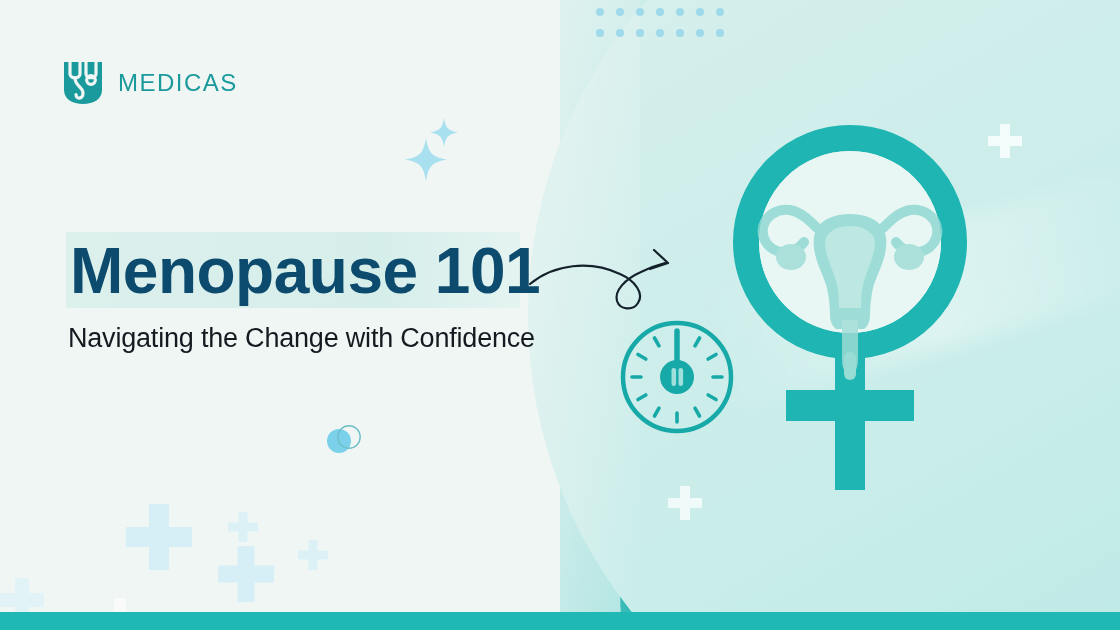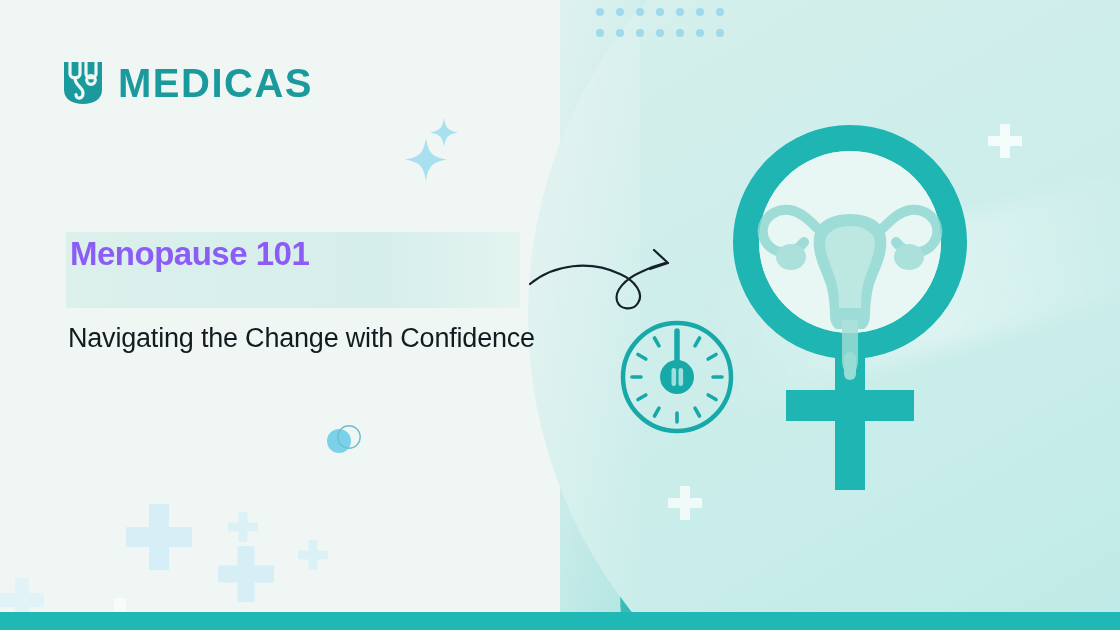--- a/index.html
+++ b/index.html
@@ -47,31 +47,31 @@
     z-index:3; filter:blur(9px);
   }
   .bottom-bar{
     position:absolute; left:0; bottom:0; width:1120px; height:18px;
     background:#1FB8B4; z-index:40;
   }
 
   
   .logo{ position:absolute; left:62px; top:60px; display:flex; align-items:center; gap:14px; z-index:20; }
   .logo-mark{ width:42px; height:46px; }
-  .logo-text{ font-size:40px; font-weight:700; letter-spacing:1.5px; color:#1A9A9C; line-height:1;text-align:center; }
+  .logo-text{ font-size:24px; font-weight:400; letter-spacing:1.5px; color:#1A9A9C; line-height:1;text-align:center; }
 
   
   .headline-wrap{ position:absolute; left:66px; top:228px; z-index:20; }
   .headline-hl{
     position:absolute; left:0; top:4px; width:454px; height:76px;
     background:linear-gradient(90deg,#DCF0EC 0%,#D6EEEA 70%,#E4F4F1 100%);
     z-index:-1;
   }
   .headline{
-    font-size:33px; font-weight:700; color:#8b5cf6; letter-spacing:-0.5px;
+    font-size:64px; font-weight:700; color:#0c4a6e; letter-spacing:-0.5px;
     line-height:1.1; padding:8px 10px 8px 4px;
   }
   .subhead{
     position:absolute; left:68px; top:320px; z-index:20;
     font-size:27px; font-weight:400; color:#141B20;
     line-height:1.38; max-width:470px; letter-spacing:-0.2px;
   }
 
   
   .dots{ position:absolute; left:596px; top:8px; z-index:12; display:grid;

